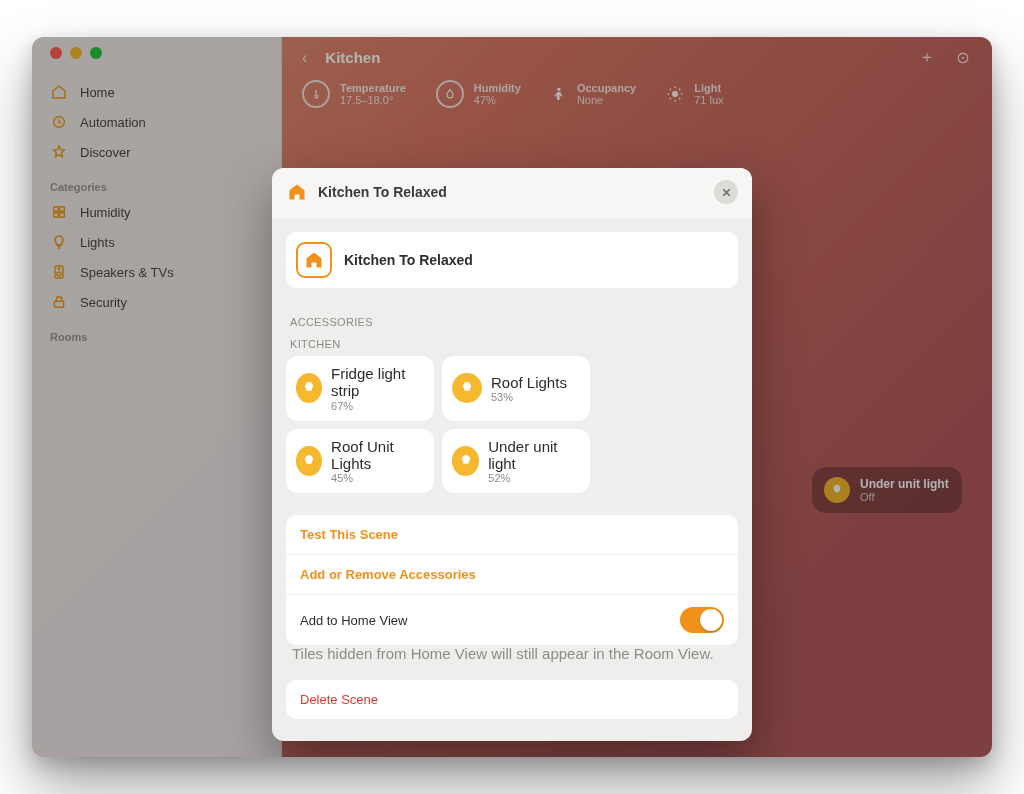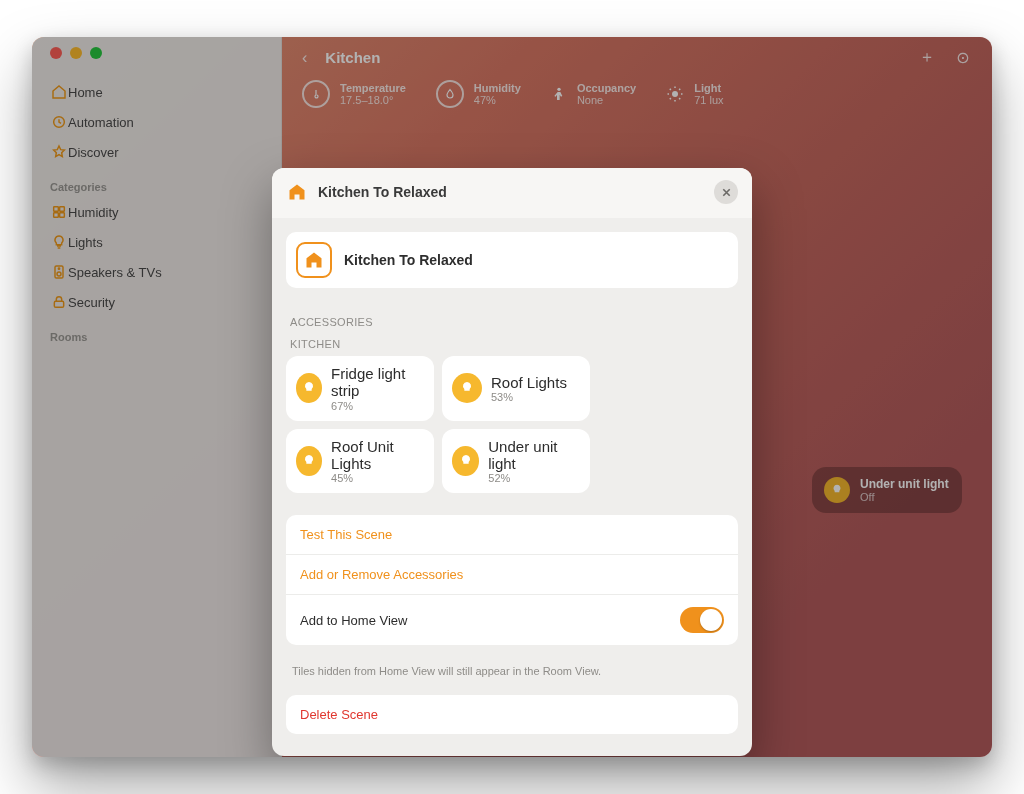--- a/index.html
+++ b/index.html
@@ -4,21 +4,21 @@
 <style>
   * { box-sizing: border-box; margin: 0; padding: 0; font-family: -apple-system, BlinkMacSystemFont, "Segoe UI", Helvetica, Arial, sans-serif; }
   body { background: #fff; display:flex; align-items:center; justify-content:center; height:794px; }
   .frame { position:relative; width:960px; height:720px; border-radius:12px; overflow:hidden; box-shadow:0 30px 60px rgba(0,0,0,0.35), 0 8px 20px rgba(0,0,0,0.2); background:#f2efef; }
   
   .bg-gradient { position:absolute; inset:0; background: linear-gradient(135deg,#e99a7a 0%,#d97865 30%,#c4675e 55%,#b35b5c 80%); }
   .sidebar { position:absolute; left:0; top:0; bottom:0; width:250px; background:rgba(240,238,236,0.96); border-right:1px solid rgba(0,0,0,0.06); padding-top:10px; }
   .traffic { display:flex; gap:8px; padding:0 0 18px 18px; }
   .dot { width:12px; height:12px; border-radius:50%; }
   .dot.red{background:#ff5f57;} .dot.yellow{background:#febc2e;} .dot.green{background:#28c840;}
-  .nav-item { display:flex; align-items:center; padding:6px 18px; font-size:13px; color:#4a4a4a; cursor:pointer;}
+  .nav-item { display:flex; align-items:center; gap:12px; padding:6px 18px; font-size:13px; color:#4a4a4a; cursor:pointer;}
   .nav-item .ic { width:18px; height:18px; display:flex; align-items:center; justify-content:center; color:#f09a1a;}
   .nav-section { padding:14px 18px 4px; font-size:11px; color:#9a9894; font-weight:600; }
   .content { position:absolute; left:250px; right:0; top:0; bottom:0; }
   .topbar { display:flex; align-items:center; gap:18px; padding:10px 20px 6px; color:#fff;}
   .back-chevron { opacity:.85; font-size:16px;}
   .room-title { font-weight:700; font-size:15px; color:#fff;}
   .topbar-spacer{flex:1;}
   .topbar-icon{opacity:.85;width:18px;text-align:center;}
   .metrics { display:flex; gap:30px; padding:6px 20px 20px; color:#fff; font-size:11px;}
   .metric { display:flex; align-items:center; gap:10px;}
@@ -43,25 +43,25 @@
   .name-row .nlabel{ font-weight:700; font-size:14px; color:#2e2e2e;}
   .subheader{ font-size:11px; letter-spacing:.3px; color:#8e8c88; padding:28px 4px 6px;}
   .acc-grid{ display:flex; flex-wrap:wrap; gap:8px;}
   .acc-tile{ width:148px; background:#fff; border-radius:12px; padding:9px 10px; display:flex; gap:9px; align-items:center; cursor:pointer;}
   .acc-tile .bulb{ width:30px;height:30px;border-radius:50%;background:#f6b82e;display:flex;align-items:center;justify-content:center;}
   .acc-tile .aname{ font-size:15px; font-weight:400; color:#2c2c2c; line-height:1.15;}
   .acc-tile .apct{ font-size:11px; color:#8d8b87;}
   .list-block{ margin-top:22px; background:#fff; border-radius:10px; overflow:hidden;}
   .list-row{ padding:12px 14px; font-size:13px; display:flex; align-items:center; justify-content:space-between; border-top:1px solid #ececea; cursor:pointer;}
   .list-row:first-child{border-top:none;}
-  .list-row.orange{ color:#f0911c; font-weight:400;}
+  .list-row.orange{ color:#f0911c; font-weight:700;}
   .list-row.plain{ color:#2d2d2d;}
   .toggle{ position:relative; width:44px; height:26px; background:#f0911c; border-radius:13px;}
   .toggle .knob{ position:absolute; right:2px; top:2px; width:22px; height:22px; background:#fff; border-radius:50%; box-shadow:0 1px 2px rgba(0,0,0,.25);}
-  .hint{ font-size:11px; color:#8e8c88; padding:20px 6px 4px;}
+  .hint{ font-size:15px; color:#8e8c88; padding:0 6px 4px;}
   .delete-block{ margin-top:14px; margin-bottom:14px; background:#fff; border-radius:10px;}
   .delete-row{ padding:12px 14px; font-size:13px; color:#e0372f; cursor:pointer;}
   svg{display:block;}
 </style>
 </head>
 <body>
 
 <div class="frame">
   <div class="bg-gradient"></div>
 

